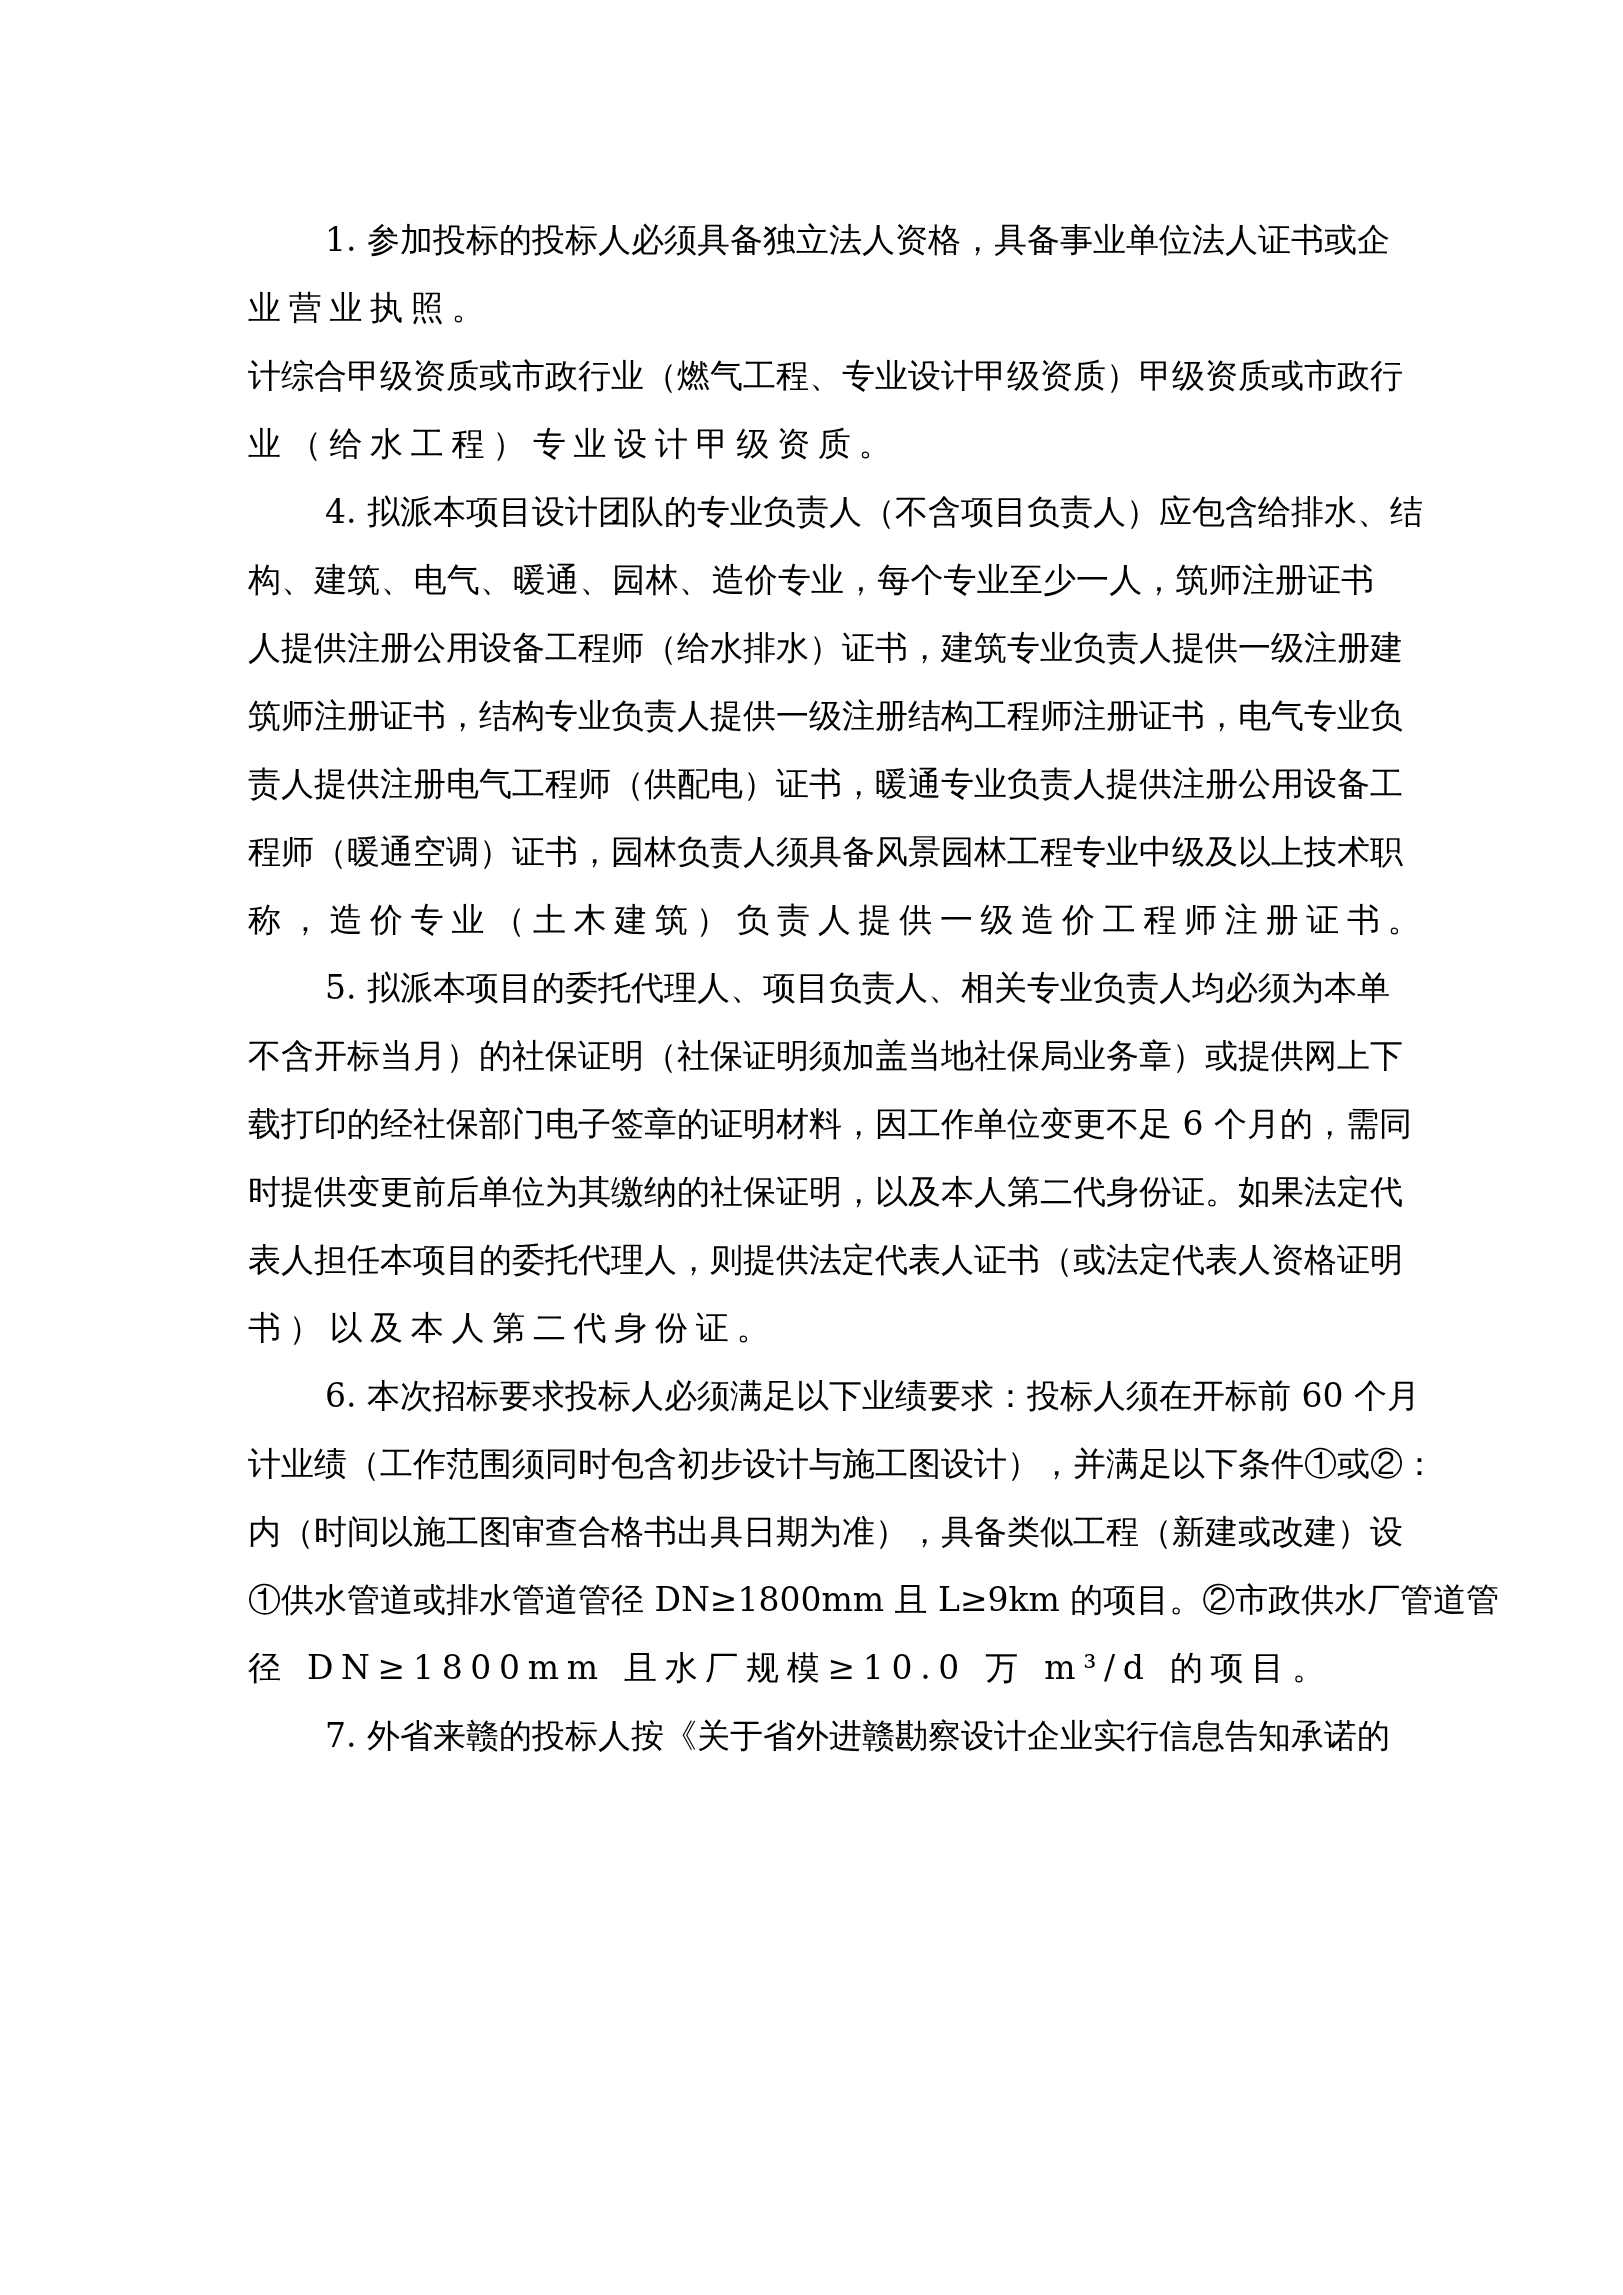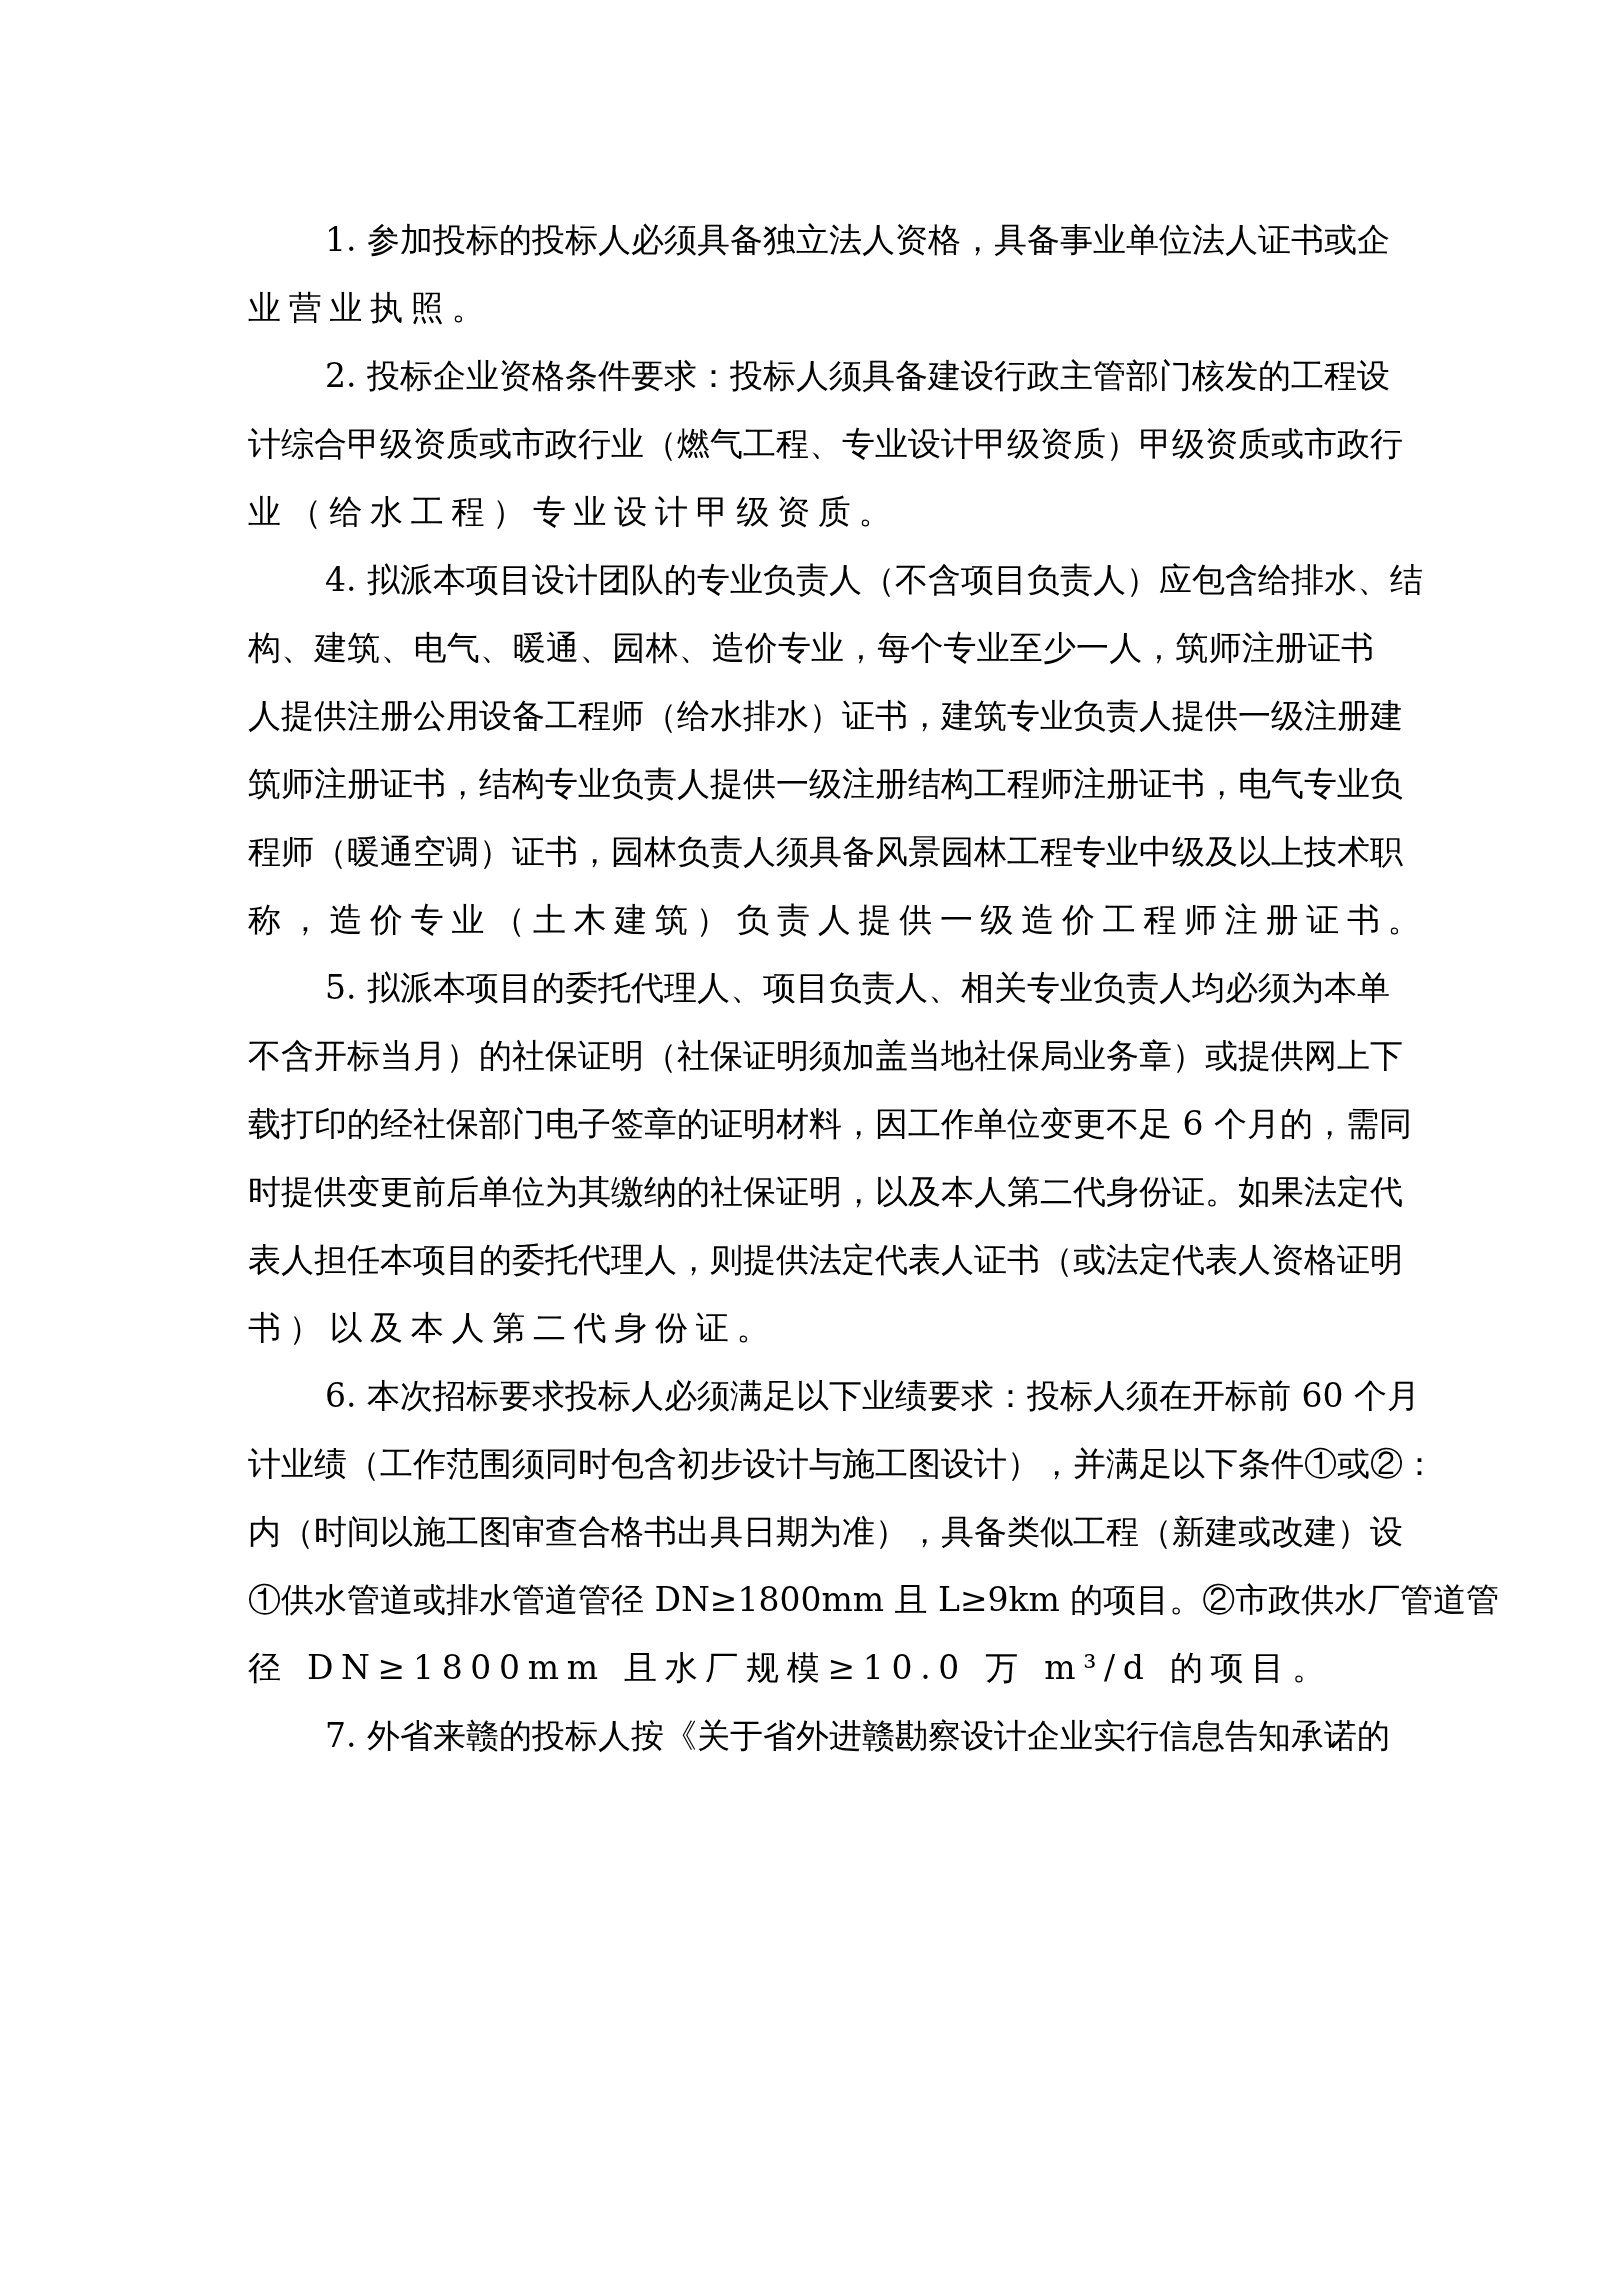--- a/index.html
+++ b/index.html
@@ -60,31 +60,31 @@
 
 <div class="page">
   <div class="text-block">
 
     <div class="para">
       <span class="line first full">1. 参加投标的投标人必须具备独立法人资格，具备事业单位法人证书或企</span>
       <span class="line last">业营业执照。</span>
     </div>
 
     <div class="para">
-      <span class="line first full">2. 投标企业资格条件要求：投标人须具备建设行政主管部门核发的工程设</span>
       <span class="line full">计综合甲级资质或市政行业（燃气工程、专业设计甲级资质）甲级资质或市政行</span>
       <span class="line last">业（给水工程）专业设计甲级资质。</span>
     </div>
 
 
     <div class="para">
       <span class="line first full">4. 拟派本项目设计团队的专业负责人（不含项目负责人）应包含给排水、结</span>
       <span class="line full">构、建筑、电气、暖通、园林、造价专业，每个专业至少一人，筑师注册证书</span>
       <span class="line full">人提供注册公用设备工程师（给水排水）证书，建筑专业负责人提供一级注册建</span>
       <span class="line full">筑师注册证书，结构专业负责人提供一级注册结构工程师注册证书，电气专业负</span>
+      <span class="line full">责人提供注册电气工程师（供配电）证书，暖通专业负责人提供注册公用设备工</span>
       <span class="line full">程师（暖通空调）证书，园林负责人须具备风景园林工程专业中级及以上技术职</span>
       <span class="line last">称，造价专业（土木建筑）负责人提供一级造价工程师注册证书。</span>
     </div>
 
     <div class="para">
       <span class="line first full">5. 拟派本项目的委托代理人、项目负责人、相关专业负责人均必须为本单</span>
       <span class="line full">不含开标当月）的社保证明（社保证明须加盖当地社保局业务章）或提供网上下</span>
       <span class="line full">载打印的经社保部门电子签章的证明材料，因工作单位变更不足 6 个月的，需同</span>
       <span class="line full">时提供变更前后单位为其缴纳的社保证明，以及本人第二代身份证。如果法定代</span>
       <span class="line full">表人担任本项目的委托代理人，则提供法定代表人证书（或法定代表人资格证明</span>

